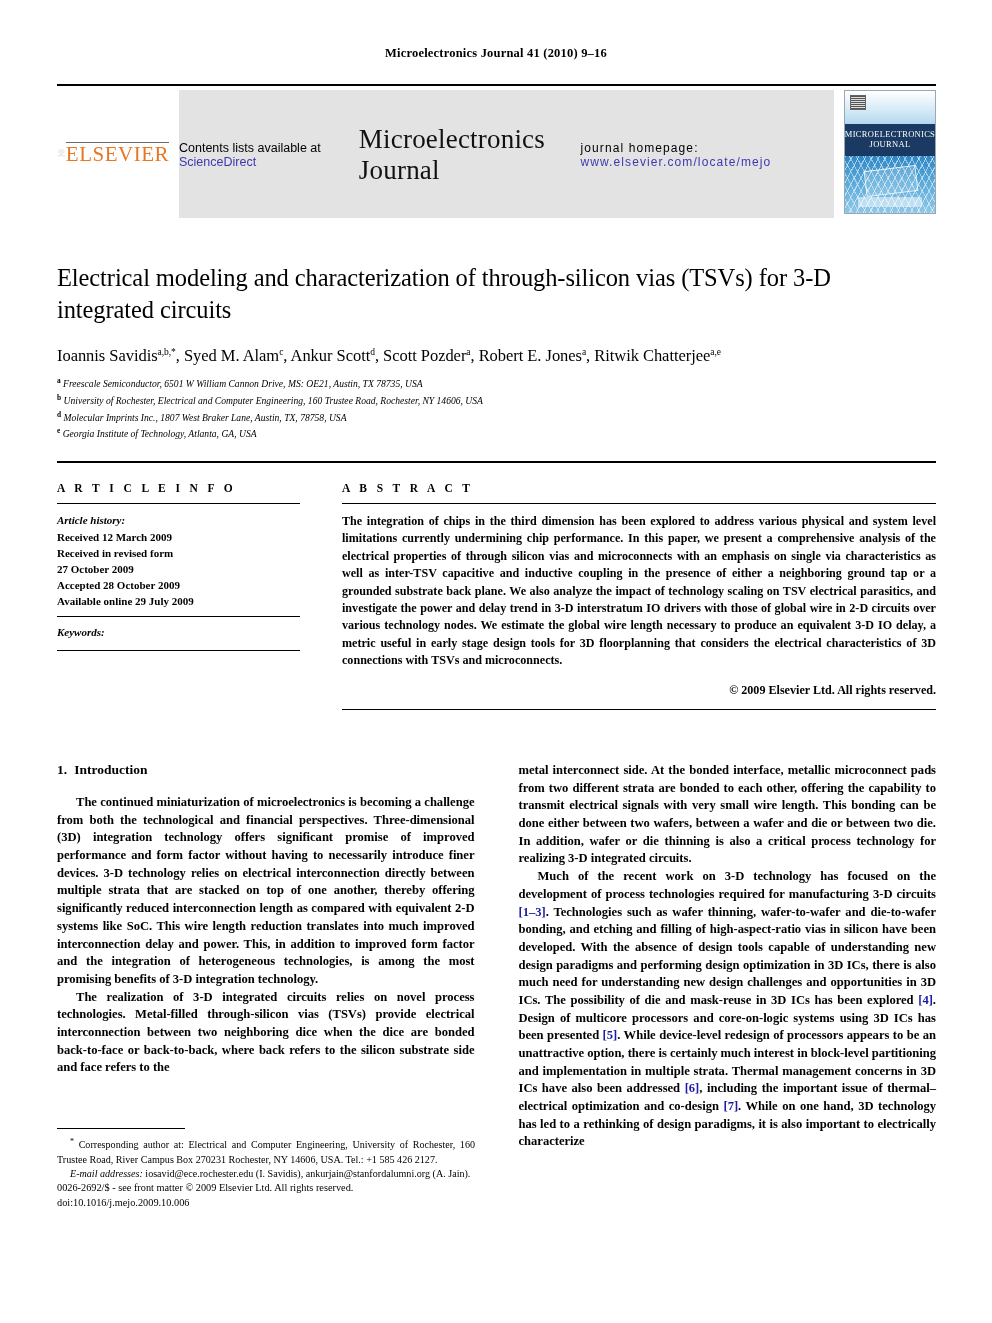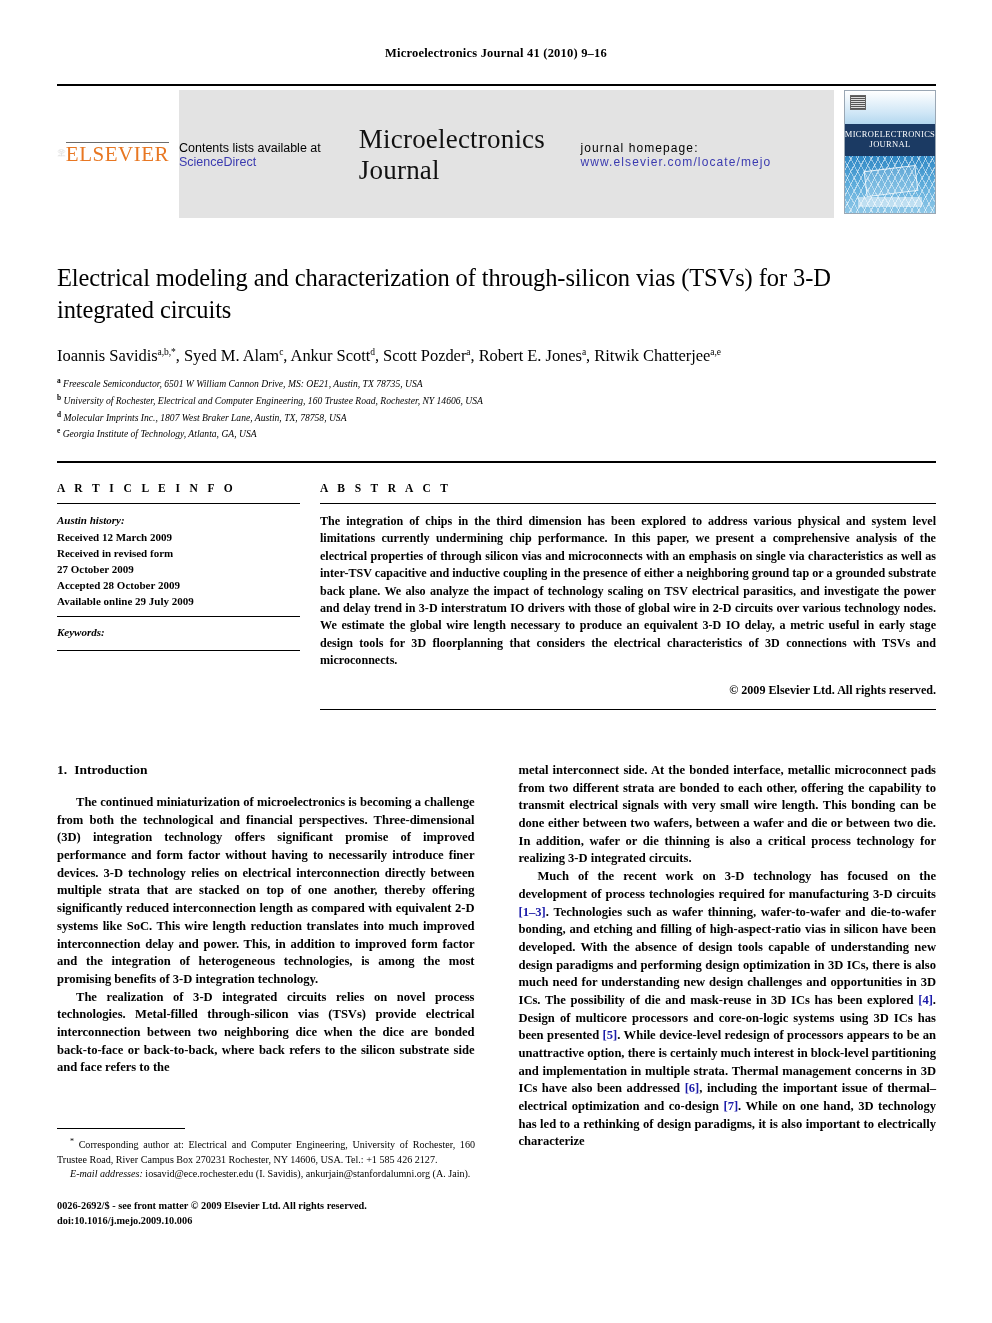--- a/index.html
+++ b/index.html
@@ -229,21 +229,21 @@
     border-top: 2.2px solid #000;
   }
 
   
   .info-abstract {
     position: absolute;
     top: 482px;
     left: 57px;
     width: 879px;
     display: flex;
-    gap: 20px;
+    gap: 42px;
   }
   .col-info {
     flex: 0 0 243px;
     width: 243px;
   }
   .col-abstract {
     flex: 1 1 auto;
   }
   .sect-head {
     font-size: 11.5px;
@@ -341,24 +341,23 @@
     font-size: 10.1px;
     line-height: 1.42;
     font-weight: normal;
     text-align: justify;
     margin: 0;
   }
   .fn-text .star { vertical-align: super; font-size: 8px; }
   .fn-text .ital { font-style: italic; }
   .fn-indent { text-indent: 13px; }
   .imprint {
-    margin-top: 18px;
     font-size: 10.3px;
     line-height: 1.45;
-    font-weight: bold;
+    font-weight: normal;
   }
 </style>
 </head>
 <body>
 
 <div class="page">
 
   <div class="running-head">Microelectronics Journal 41 (2010) 9–16</div>
 
   <div class="masthead">
@@ -424,21 +423,21 @@
   </div>
 
   <div class="rule-main"></div>
 
   <div class="info-abstract">
 
     <div class="col-info">
       <div class="sect-head">A R T I C L E  I N F O</div>
       <div class="thin-rule"></div>
       <div class="hist-block">
-        <div class="hist-title">Austin history:</div>
+        <div class="hist-title">Article history:</div>
         <div>
             <div class="hist-line">Received 12 March 2009</div>
             <div class="hist-line">Received in revised form</div>
             <div class="hist-line">27 October 2009</div>
             <div class="hist-line">Accepted 28 October 2009</div>
             <div class="hist-line">Available online 29 July 2009</div>
           </div>
       </div>
       <div class="mid-rule"></div>
       <div class="kw-block">

